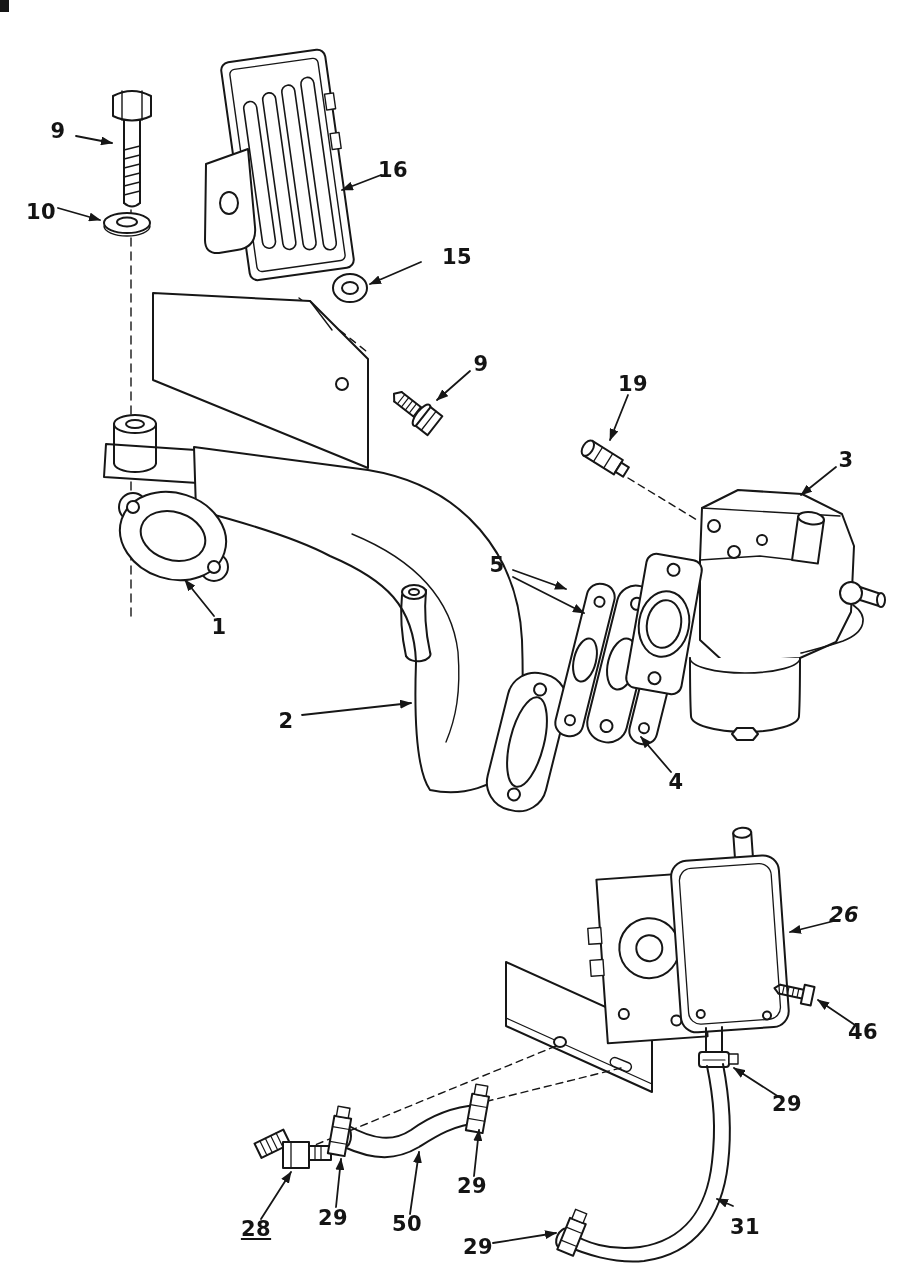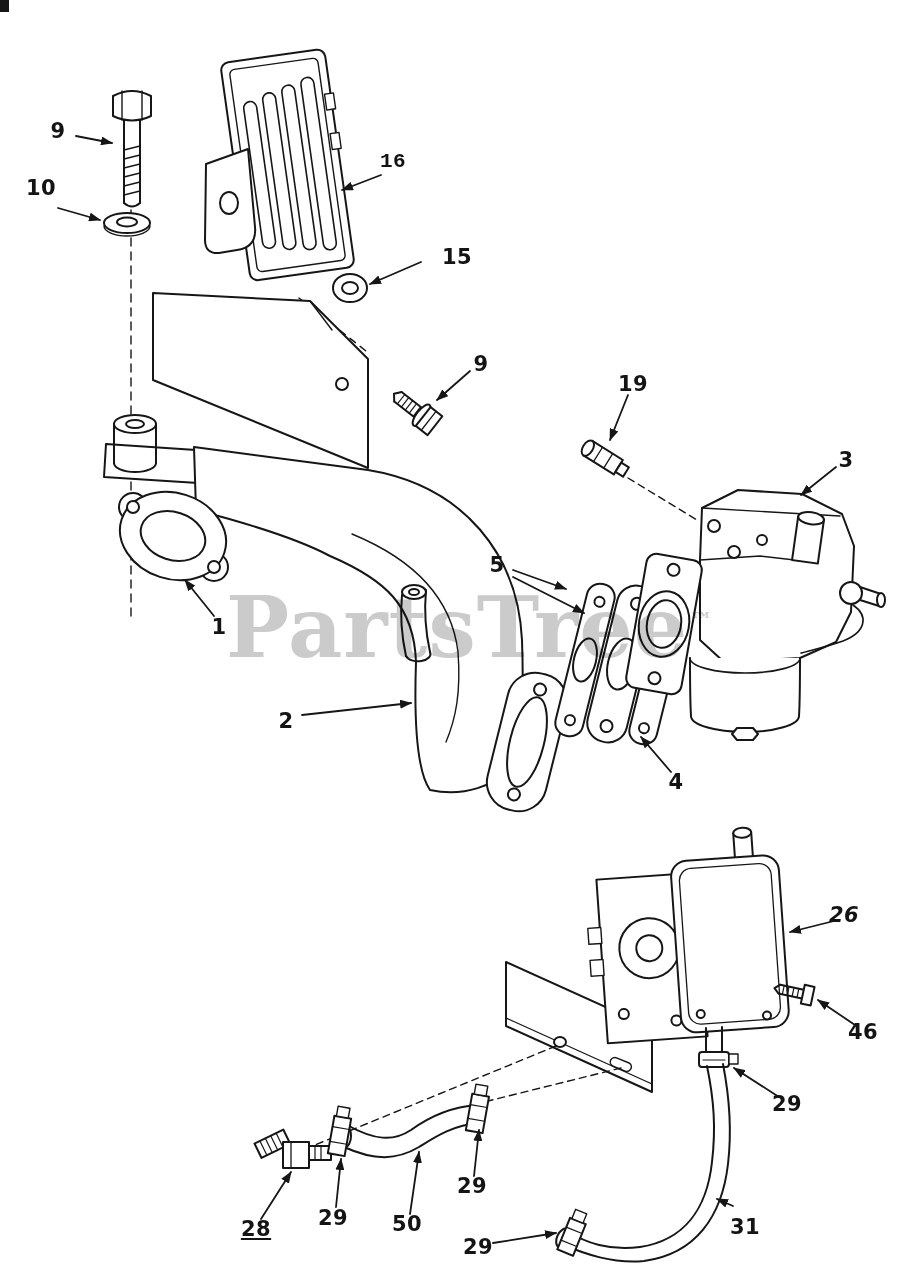--- a/index.html
+++ b/index.html
@@ -280,28 +280,25 @@
         <line x1="261" y1="1219" x2="291" y2="1172"></line>
         <line x1="336" y1="1207" x2="341" y2="1159"></line>
         <line x1="410" y1="1214" x2="419" y2="1152"></line>
         <line x1="474" y1="1176" x2="479" y2="1130"></line>
         <line x1="733" y1="1206" x2="717" y2="1199"></line>
         <line x1="493" y1="1243" x2="556" y2="1233"></line>
       </g>
     </g>
   </svg>
 
-  <div class="watermark" style="color: rgb(199, 199, 199);">
-    <span>PartsTree</span><sup>™</sup>
-  </div>
 
   <div class="callout-layer">
       <span class="callout" style="left: 58px; top: 131px;">9</span>
-      <span class="callout" style="left: 41px; top: 188px;">10</span>
-      <span class="callout" style="left: 393px; top: 161px; font-family: Liberation Mono, monospace;">16</span>
+      <span class="callout" style="left: 41px; top: 212px;">10</span>
+      <span class="callout" style="left: 393px; top: 170px;">16</span>
       <span class="callout" style="left: 433px; top: 257px; margin-left: 24px;">15</span>
       <span class="callout" style="left: 481px; top: 364px;">9</span>
       <span class="callout" style="left: 633px; top: 384px;">19</span>
       <span class="callout" style="left: 846px; top: 460px;">3</span>
       <span class="callout" style="left: 219px; top: 627px;">1</span>
       <span class="callout" style="left: 497px; top: 565px;">5</span>
       <span class="callout" style="left: 286px; top: 721px;">2</span>
       <span class="callout" style="left: 676px; top: 782px;">4</span>
       <span class="callout" style="left: 844px; top: 915px; font-style: italic;">26</span>
       <span class="callout" style="left: 863px; top: 1032px;">46</span>

